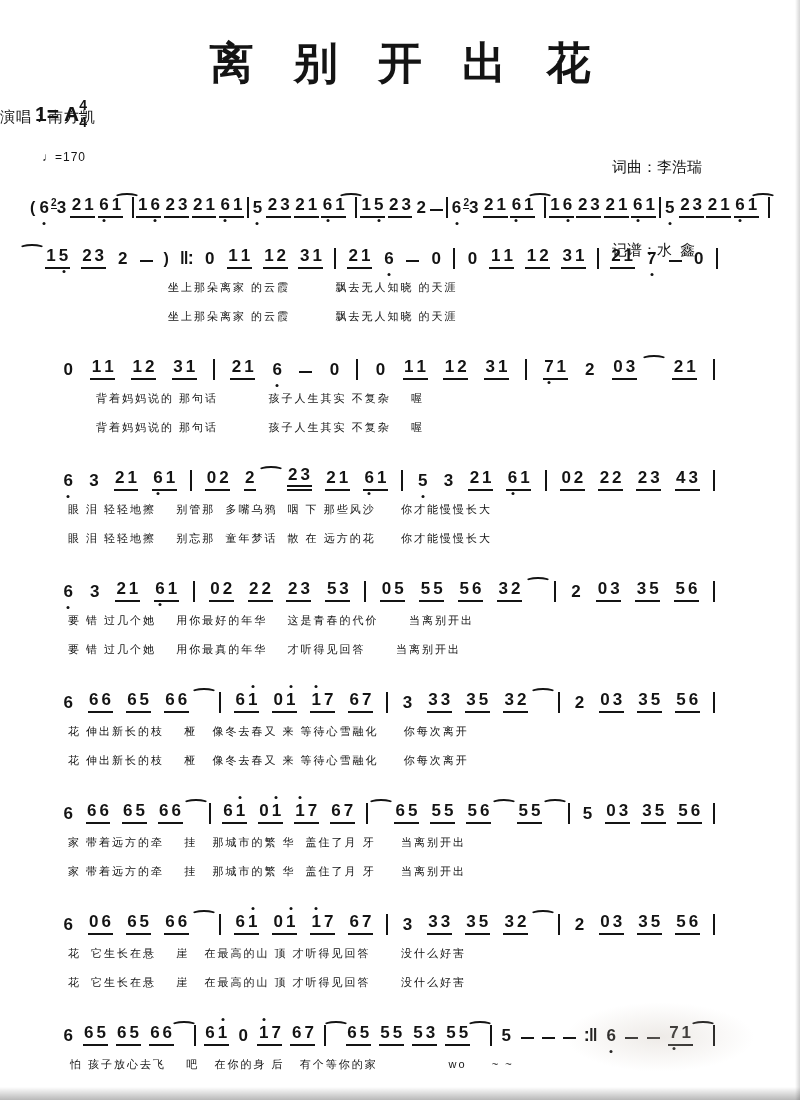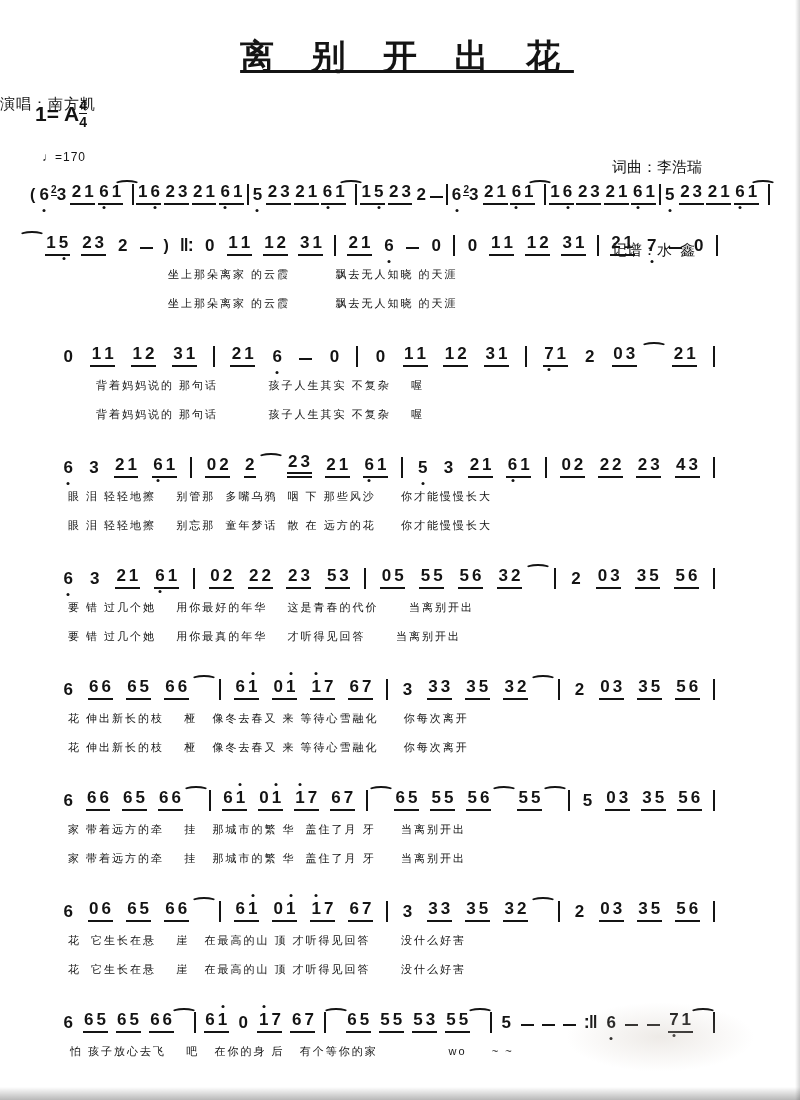--- a/index.html
+++ b/index.html
@@ -10,21 +10,21 @@
   }
   
   body::after{content:'';position:absolute;left:0;right:0;bottom:0;height:13px;
     background:linear-gradient(180deg,rgba(0,0,0,0),rgba(0,0,0,0.28));pointer-events:none;}
   body::before{content:'';position:absolute;top:0;bottom:0;right:0;width:5px;
     background:linear-gradient(270deg,rgba(0,0,0,0.16),rgba(0,0,0,0));pointer-events:none;}
   .smudge{position:absolute;right:45px;bottom:28px;width:190px;height:70px;border-radius:50%;
     background:radial-gradient(ellipse,rgba(205,196,186,0.35),rgba(205,196,186,0) 70%);}
 
   .header{position:relative;padding-top:34px;}
-  .title{text-align:center;font-size:34px;font-weight:bold;letter-spacing:14px;text-indent:14px;text-decoration:underline;}
+  .title{text-align:center;font-size:44px;font-weight:bold;letter-spacing:14px;text-indent:14px;}
   .singer{text-align:left;font-size:15px;margin-top:15px;letter-spacing:1px;}
   .keysig{position:absolute;left:35px;top:98px;font-size:21px;font-weight:bold;
     display:flex;align-items:center;gap:0;}
   .timesig{display:inline-flex;flex-direction:column;align-items:center;font-size:14px;
     font-weight:bold;line-height:1.05;}
   .timesig .tsb{border-top:1.5px solid #141414;padding-top:1px;}
   .credits{position:absolute;right:98px;top:97px;font-size:15px;line-height:1.85;
     white-space:pre;text-align:left;}
   .tempo{position:absolute;left:42px;top:150px;font-size:12px;letter-spacing:1px;}
 

